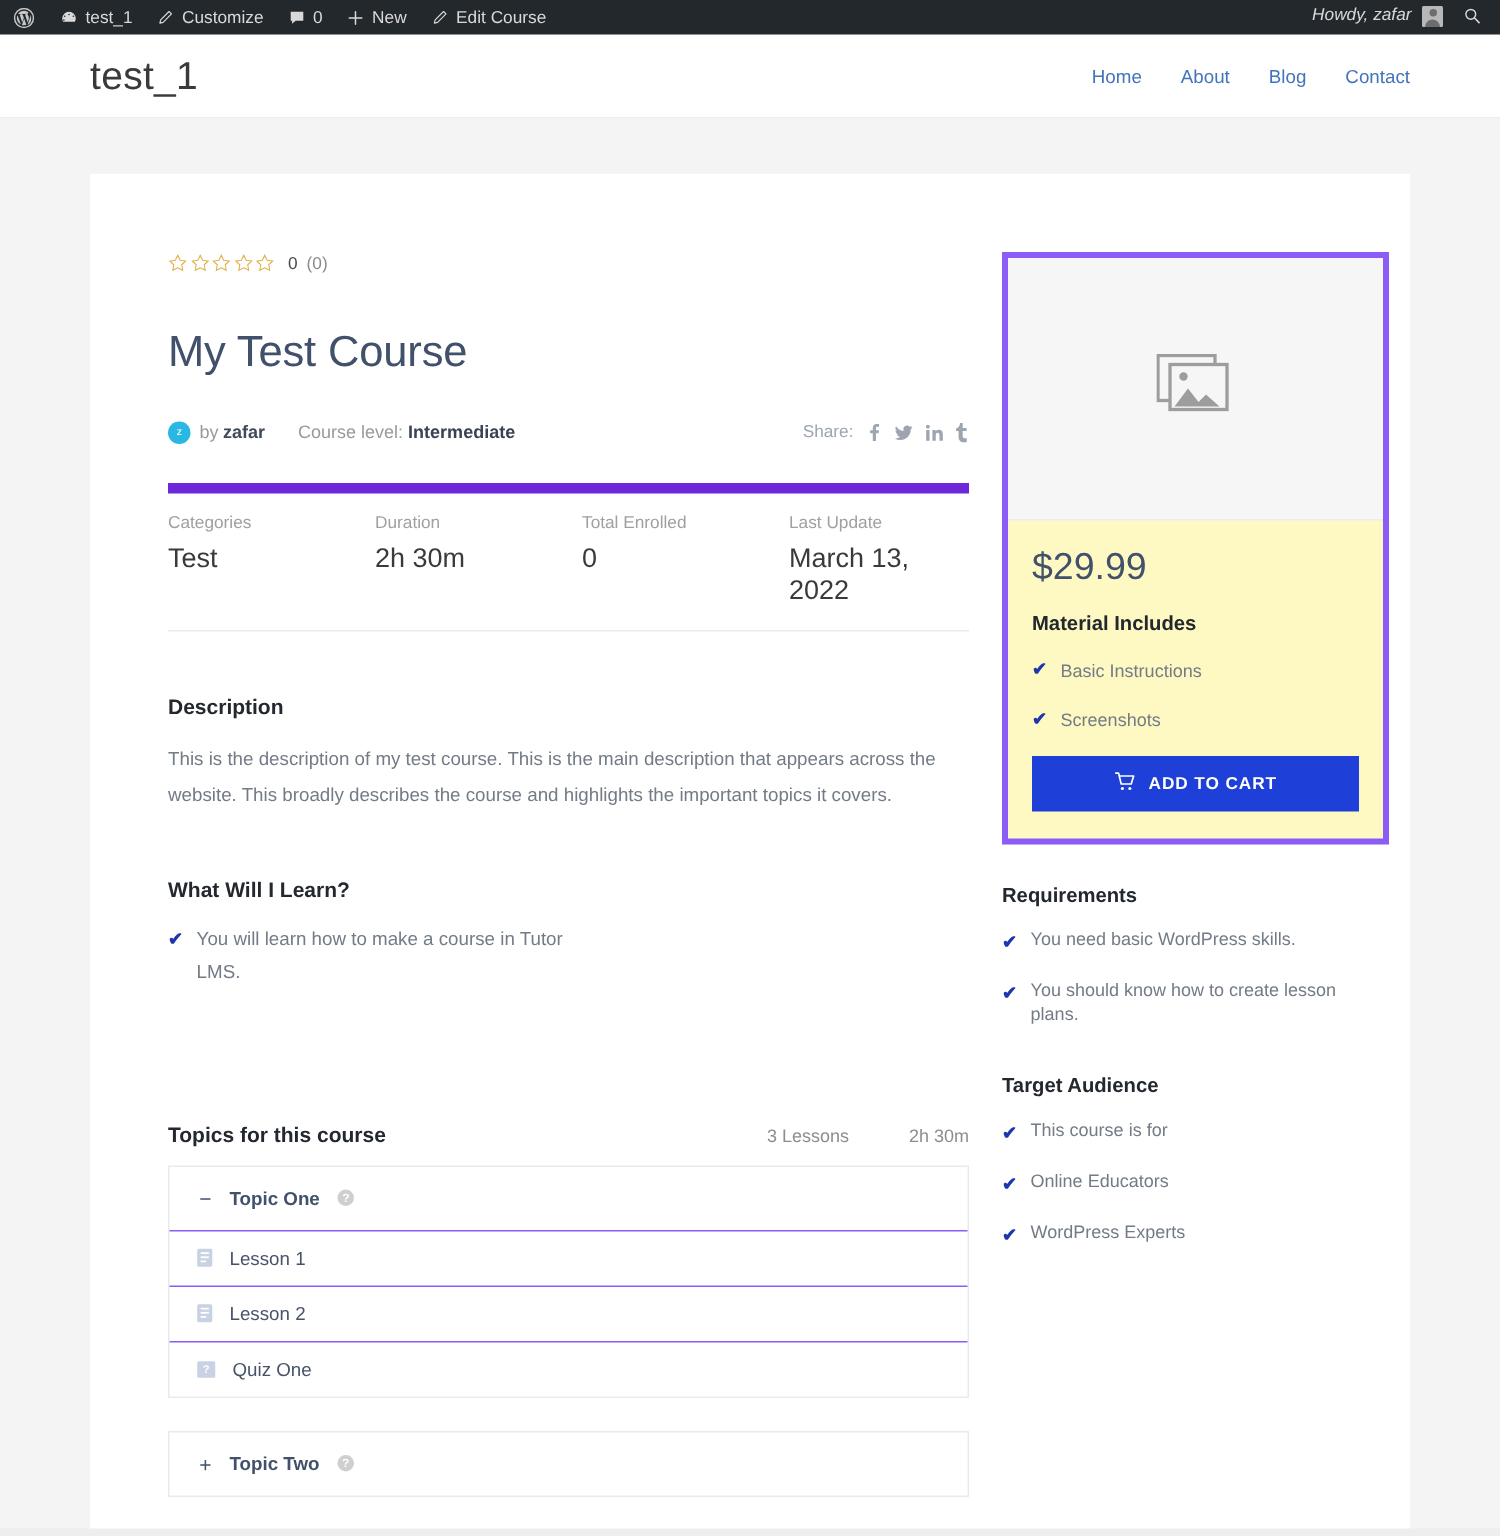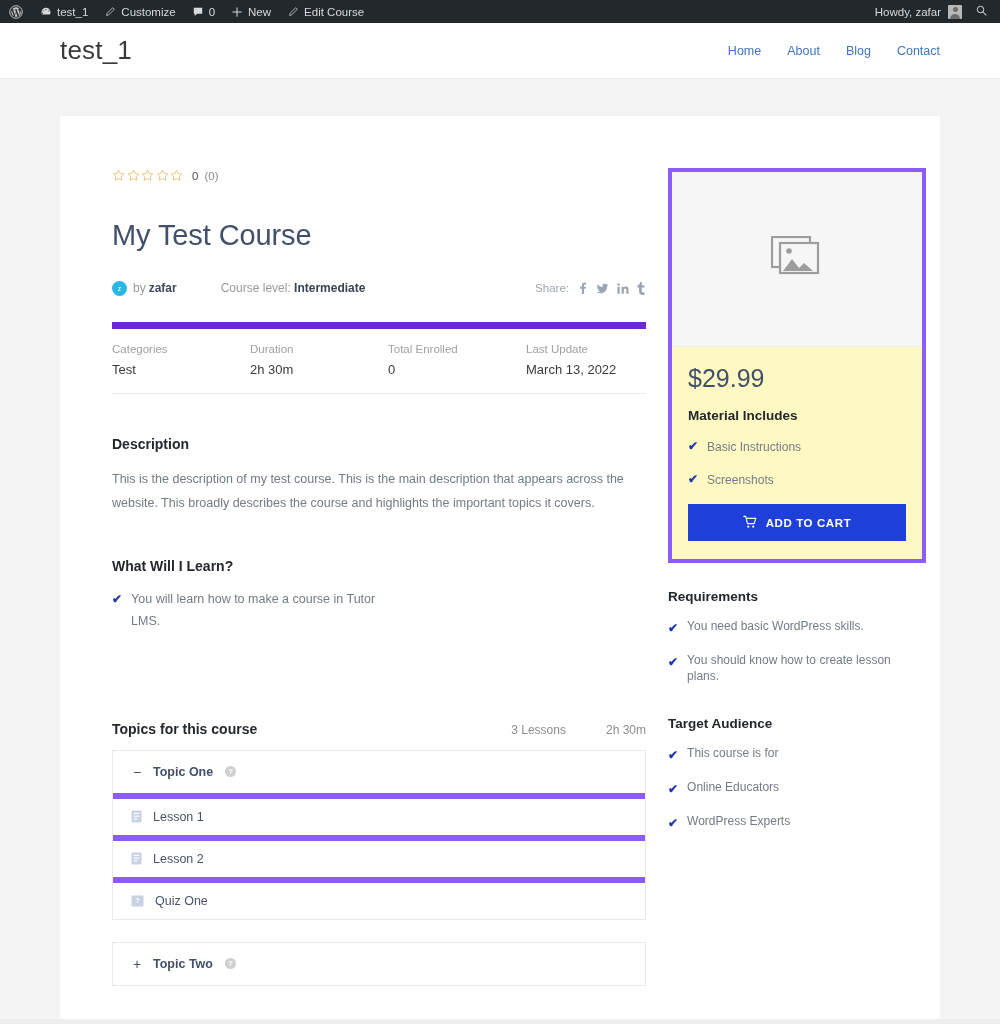--- a/index.html
+++ b/index.html
@@ -18,21 +18,21 @@
     background: #23282d;
     color: #d9d9d9;
     display: flex;
     align-items: center;
     font-size: 11.5px;
     padding: 0 8px 0 0;
     position: relative;
     z-index: 50;
   }
   .ab-left { display: flex; align-items: center; flex: 1; }
-  .ab-right { display: flex; align-items: center; gap: 7px; padding-right: 4px; }
+  .ab-right { display: flex; align-items: flex-start; gap: 7px; padding-right: 4px; font-style: italic; }
   .ab-item {
     display: flex; align-items: center; gap: 5px;
     padding: 0 8px; height: 23px; color: #d9d9d9;
     white-space: nowrap;
   }
   .ab-item .ico { display: inline-flex; align-items: center; justify-content: center; }
   .ab-logo { padding-left: 9px; padding-right: 9px; }
   .ab-avatar {
     width: 14px; height: 14px; background: #b8b8b8; border-radius: 1px;
     display: inline-block; position: relative; overflow: hidden;
@@ -109,38 +109,38 @@
     font-size: 12px;
   }
   .avatar {
     width: 15px; height: 15px; border-radius: 50%;
     background: #29b8e3; color: #fff;
     font-size: 7px; display: flex; align-items: center; justify-content: center;
     margin-right: 6px; flex: none;
   }
   .by-label { color: #9a9a9a; margin-right: 3px; }
   .by-name { color: #3f4a5a; font-weight: bold; }
-  .level-block { margin-left: 44px; color: #9a9a9a; }
+  .level-block { margin-left: 22px; color: #9a9a9a; }
   .level-value { color: #3a4354; font-weight: bold; }
   .share-block { margin-left: auto; display: flex; align-items: center; gap: 8px; color: #9da5b1; }
   .share-label { font-size: 11.5px; }
   .share-ico { color: #9da5b1; display: inline-flex; }
 
   .meta-row {
     display: flex;
     margin-top: 24px;
     padding-bottom: 16px;
     border-bottom: 1px solid #ececec;
     border-top: 7px solid #6d28d9;
     padding-top: 14px;
   }
   .meta-cell { flex: 1; }
   .meta-cell:last-child { text-align: left; flex: 0 0 120px; }
   .meta-label { font-size: 11.5px; color: #a0a0a0; margin-bottom: 7px; }
-  .meta-value { font-size: 13px; color: #3a3a3a; }
+  .meta-value { font-size: 18px; color: #3a3a3a; }
 
   .section-h {
     font-size: 14px;
     font-weight: bold;
     color: #23272e;
     margin-top: 42px;
     margin-bottom: 15px;
   }
   .desc-p {
     font-size: 12.5px;
@@ -200,21 +200,21 @@
     width: 11px; height: 11px; border-radius: 50%;
     background: #cfcfcf; color: #fff; font-size: 8px;
     display: inline-flex; align-items: center; justify-content: center;
     margin-left: 2px; font-weight: bold;
   }
   .lesson-row {
     display: flex;
     align-items: center;
     gap: 11px;
     padding: 11px 18px;
-    border-top: 6px solid #8b5cf6;
+    border-top: 1px solid #8b5cf6;
     font-size: 12.5px;
     color: #48536a;
   }
   .lesson-ico { flex: none; display: inline-flex; }
 
   
   .right { width: 258px; flex: none; }
   .buy-card {
     border: 4px solid #8b5cf6;
     background: #fef9c3;

